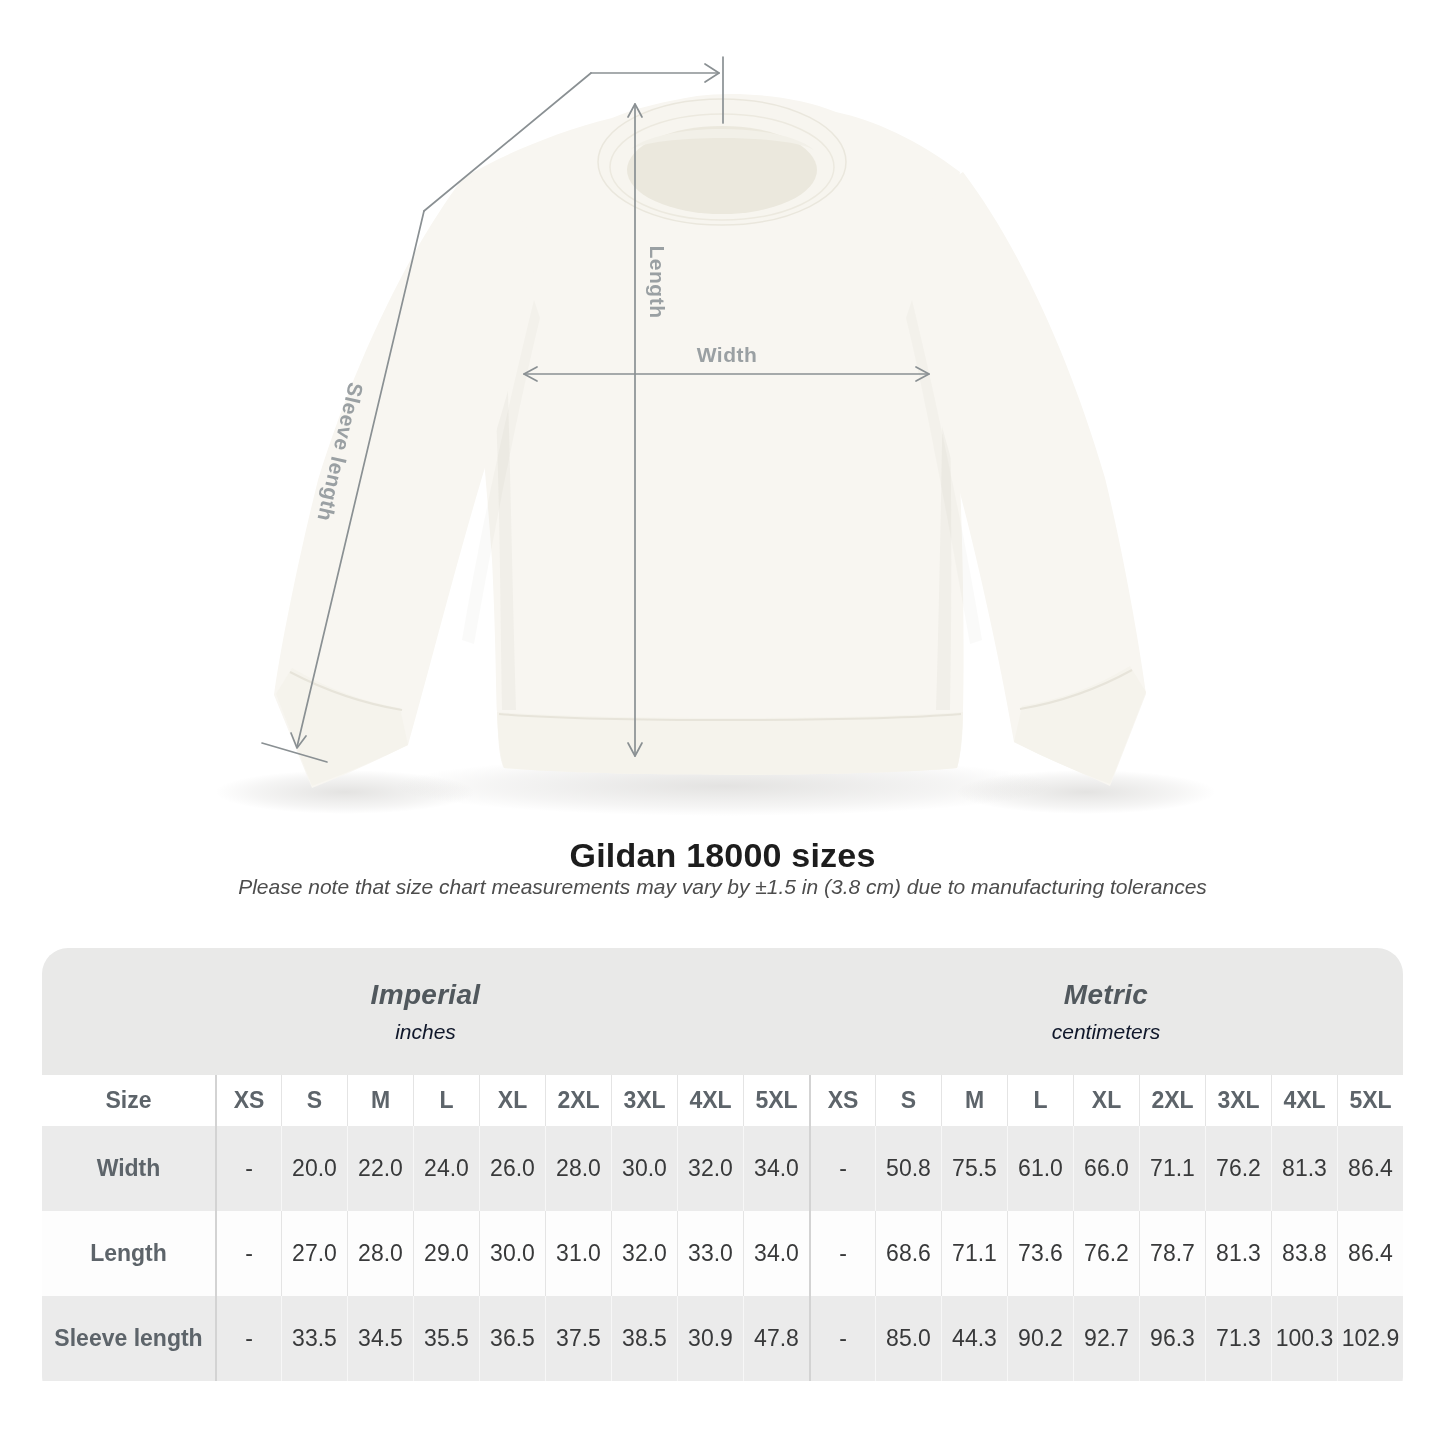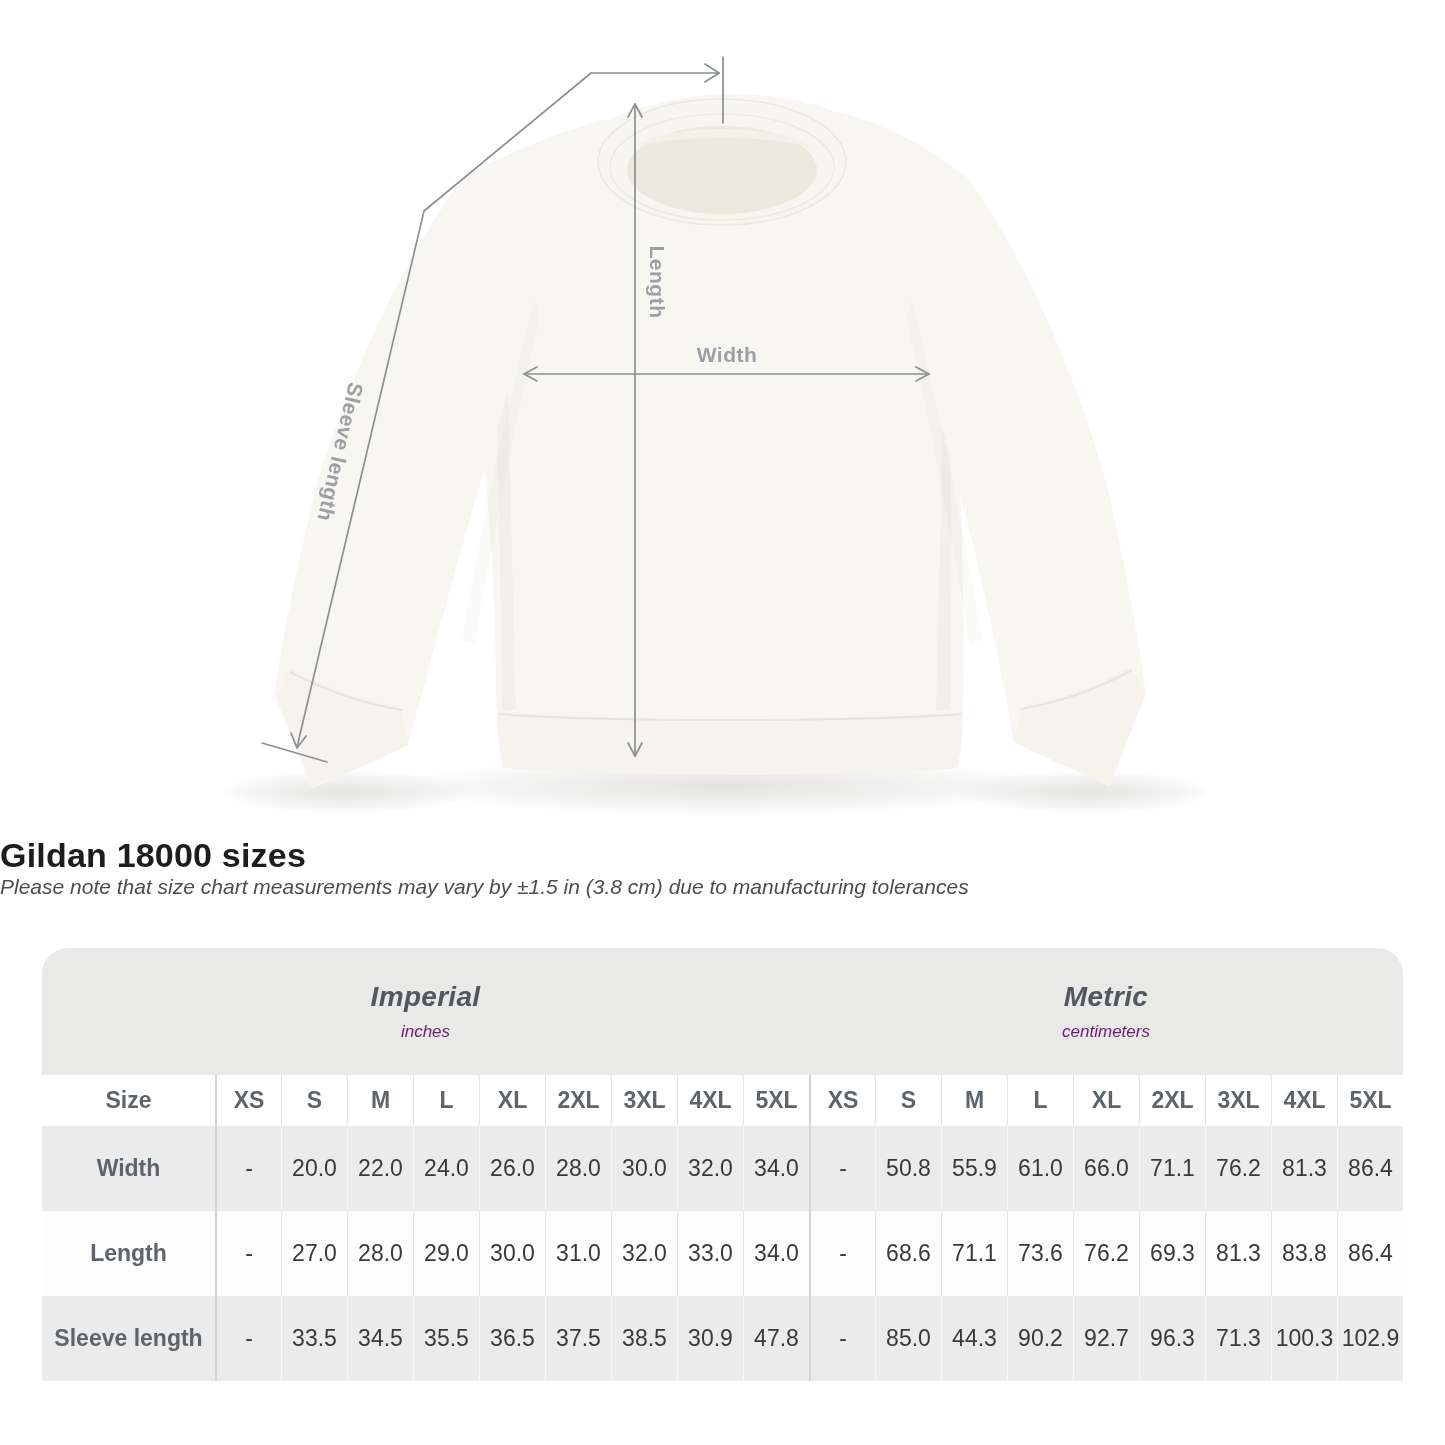--- a/index.html
+++ b/index.html
@@ -6,35 +6,35 @@
   body{
     width:1445px;height:1445px;overflow:hidden;position:relative;
     font-family:"Liberation Sans",sans-serif;
     -webkit-font-smoothing:antialiased;
   }
   
   .diagram{position:relative;width:1445px;height:832px;background:#ffffff;}
   .diagram svg{position:absolute;left:0;top:0;}
 
   
-  .title-block{text-align:left;}
+  .title-block{text-align:center;}
   .page-title{font-size:34px;font-weight:bold;color:#1d1d1d;margin-top:4px;letter-spacing:.2px;}
   .page-subtitle{font-size:21px;font-style:italic;color:#4d4d4d;margin-top:0;}
 
   
   .size-table{
     position:absolute;left:42px;top:948px;width:1361px;height:455px;
     border-radius:26px;overflow:hidden;background:#ffffff;
   }
   .unit-band{display:flex;height:127px;background:#e9e9e8;}
   .unit-cell{display:flex;flex-direction:column;align-items:center;justify-content:center;}
   .unit-cell.imperial{width:767px;}
   .unit-cell.metric{width:594px;text-align:center;}
   .unit-label{font-size:28px;font-weight:bold;font-style:italic;color:#51585d;letter-spacing:.3px;}
-  .unit-sublabel{font-size:17px;font-style:italic;color:#701a75;margin-top:9px;}
+  .unit-sublabel{font-size:21px;font-style:italic;color:#0f172a;margin-top:9px;}
 
   .trow{display:grid;grid-template-columns:173px repeat(18,66px);}
   .trow.size-head{height:51px;background:#ffffff;}
   .trow.data{height:85px;}
   .trow.shaded{background:#ebebeb;}
   .trow.plain{background:#fdfdfd;}
   .tcell{
     display:flex;align-items:center;justify-content:center;
     font-size:23px;color:#38393a;border-left:1px solid #e4e4e4;
   }
@@ -208,21 +208,21 @@
         <div class="tcell ">20.0</div>
         <div class="tcell ">22.0</div>
         <div class="tcell ">24.0</div>
         <div class="tcell ">26.0</div>
         <div class="tcell ">28.0</div>
         <div class="tcell ">30.0</div>
         <div class="tcell ">32.0</div>
         <div class="tcell ">34.0</div>
         <div class="tcell  g-start">-</div>
         <div class="tcell ">50.8</div>
-        <div class="tcell ">55.9</div>
+        <div class="tcell ">75.5</div>
         <div class="tcell ">61.0</div>
         <div class="tcell ">66.0</div>
         <div class="tcell ">71.1</div>
         <div class="tcell ">76.2</div>
         <div class="tcell ">81.3</div>
         <div class="tcell ">86.4</div>
       </div>
       <div class="trow data plain">
         <div class="tcell first rowlabel">Length</div>
         <div class="tcell  g-start">-</div>
@@ -232,21 +232,21 @@
         <div class="tcell ">30.0</div>
         <div class="tcell ">31.0</div>
         <div class="tcell ">32.0</div>
         <div class="tcell ">33.0</div>
         <div class="tcell ">34.0</div>
         <div class="tcell  g-start">-</div>
         <div class="tcell ">68.6</div>
         <div class="tcell ">71.1</div>
         <div class="tcell ">73.6</div>
         <div class="tcell ">76.2</div>
-        <div class="tcell ">69.3</div>
+        <div class="tcell ">78.7</div>
         <div class="tcell ">81.3</div>
         <div class="tcell ">83.8</div>
         <div class="tcell ">86.4</div>
       </div>
       <div class="trow data shaded">
         <div class="tcell first rowlabel">Sleeve length</div>
         <div class="tcell  g-start">-</div>
         <div class="tcell ">33.5</div>
         <div class="tcell ">34.5</div>
         <div class="tcell ">35.5</div>

